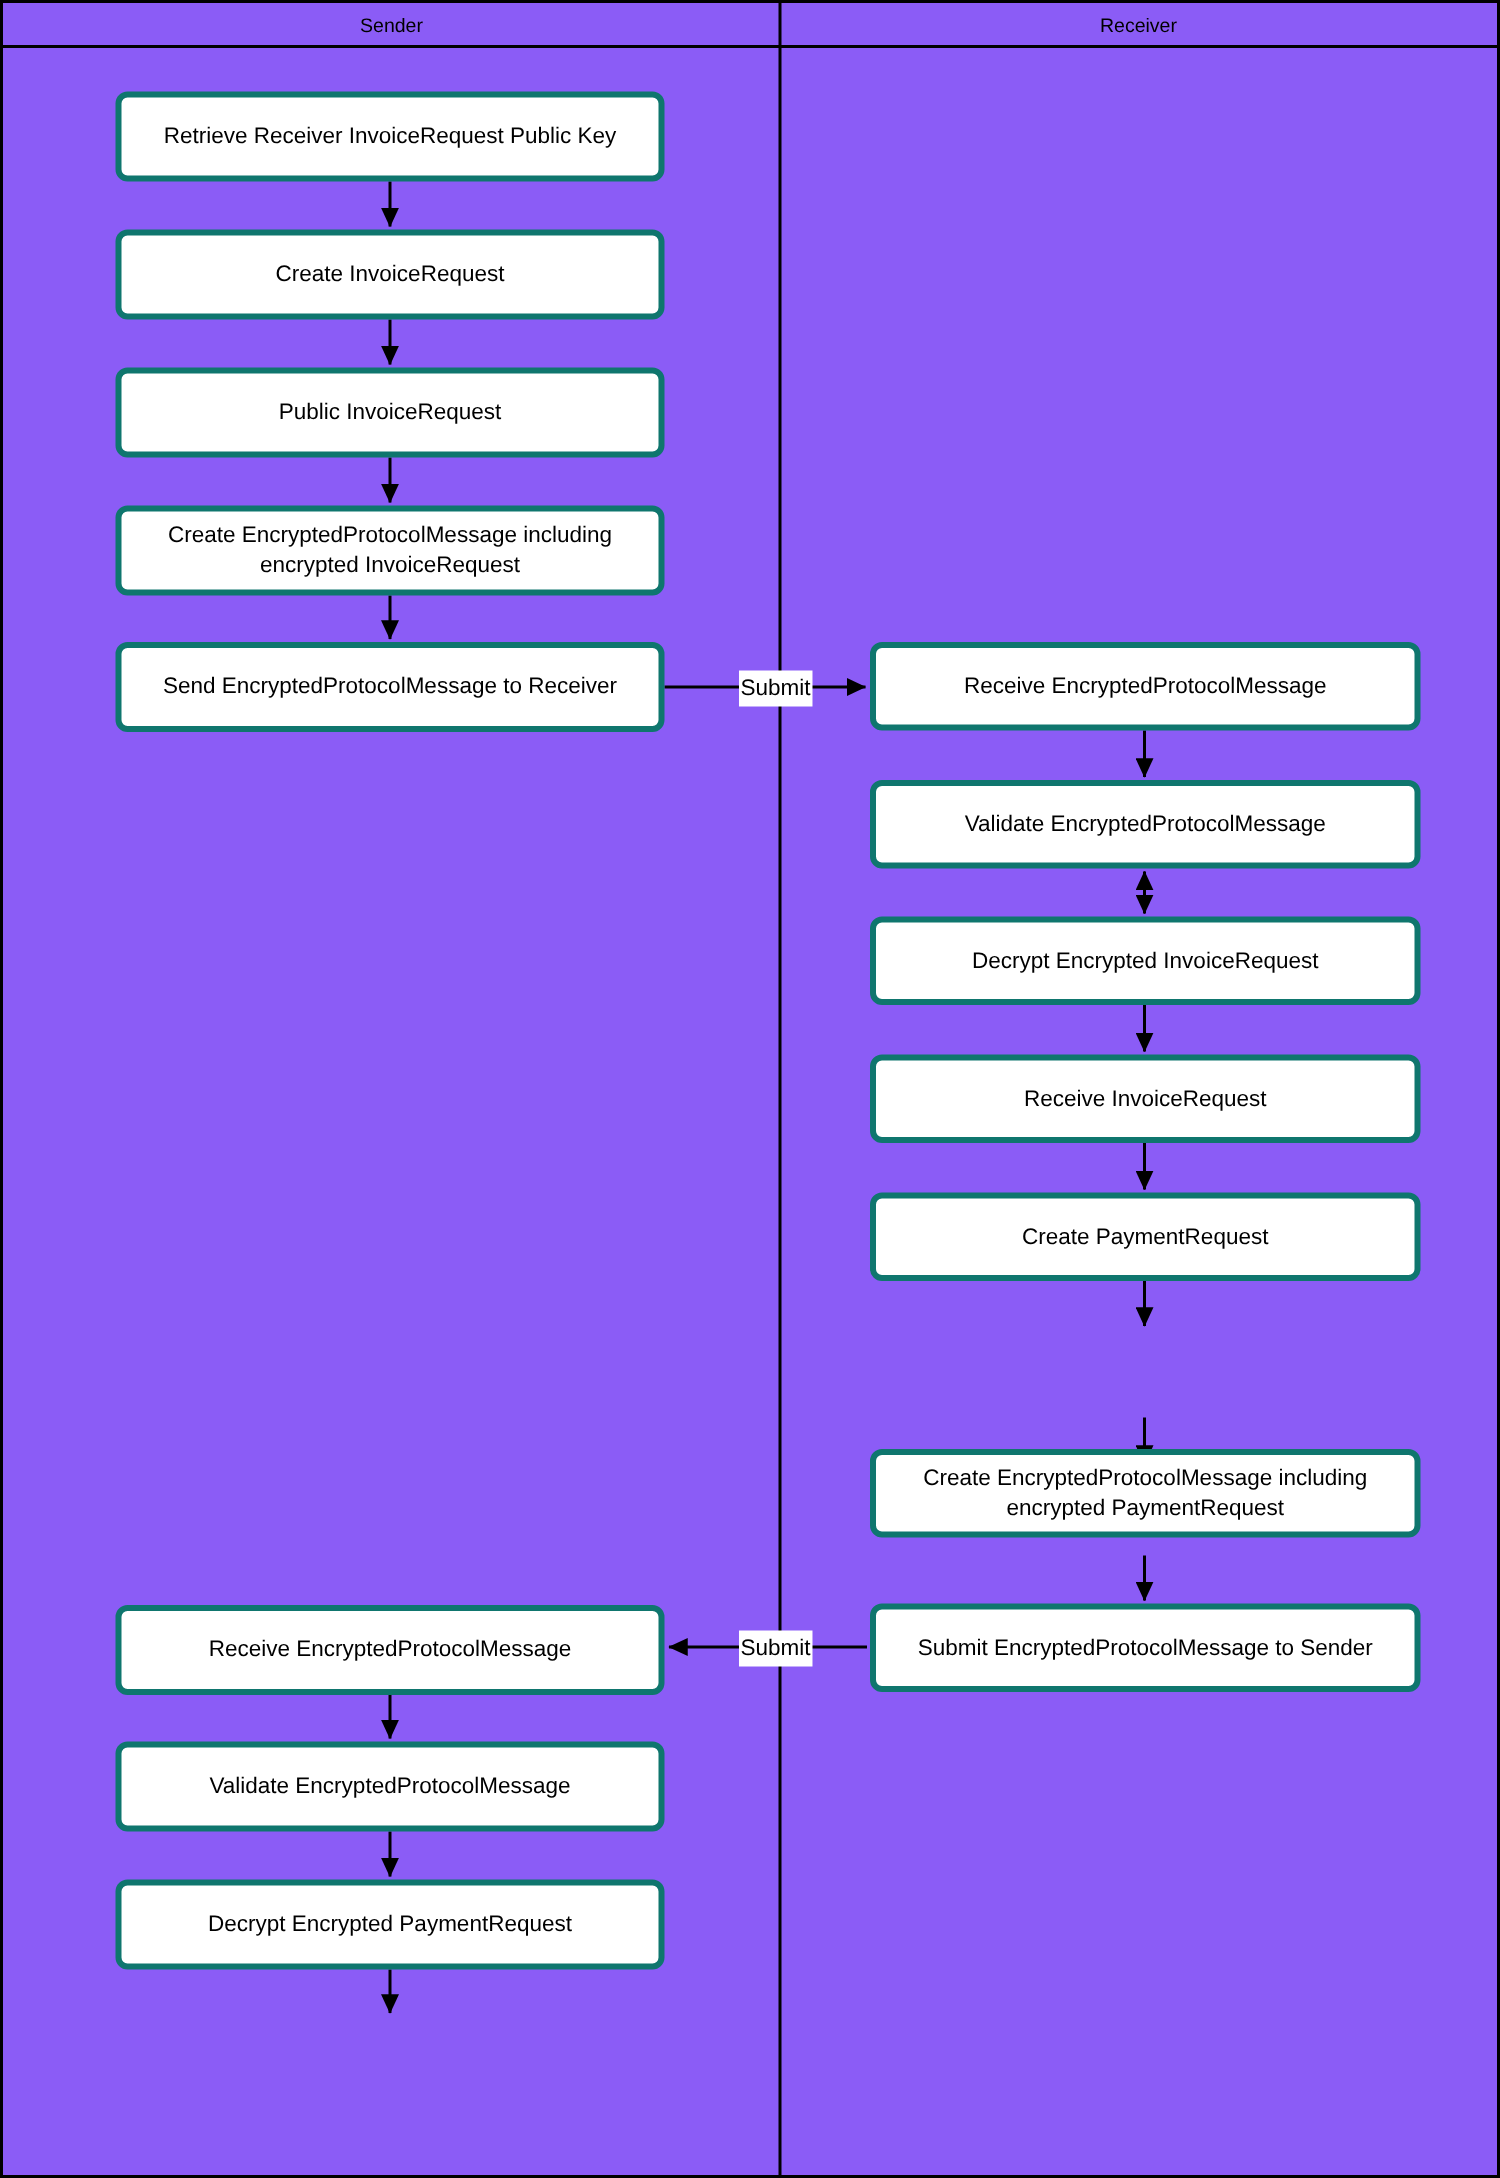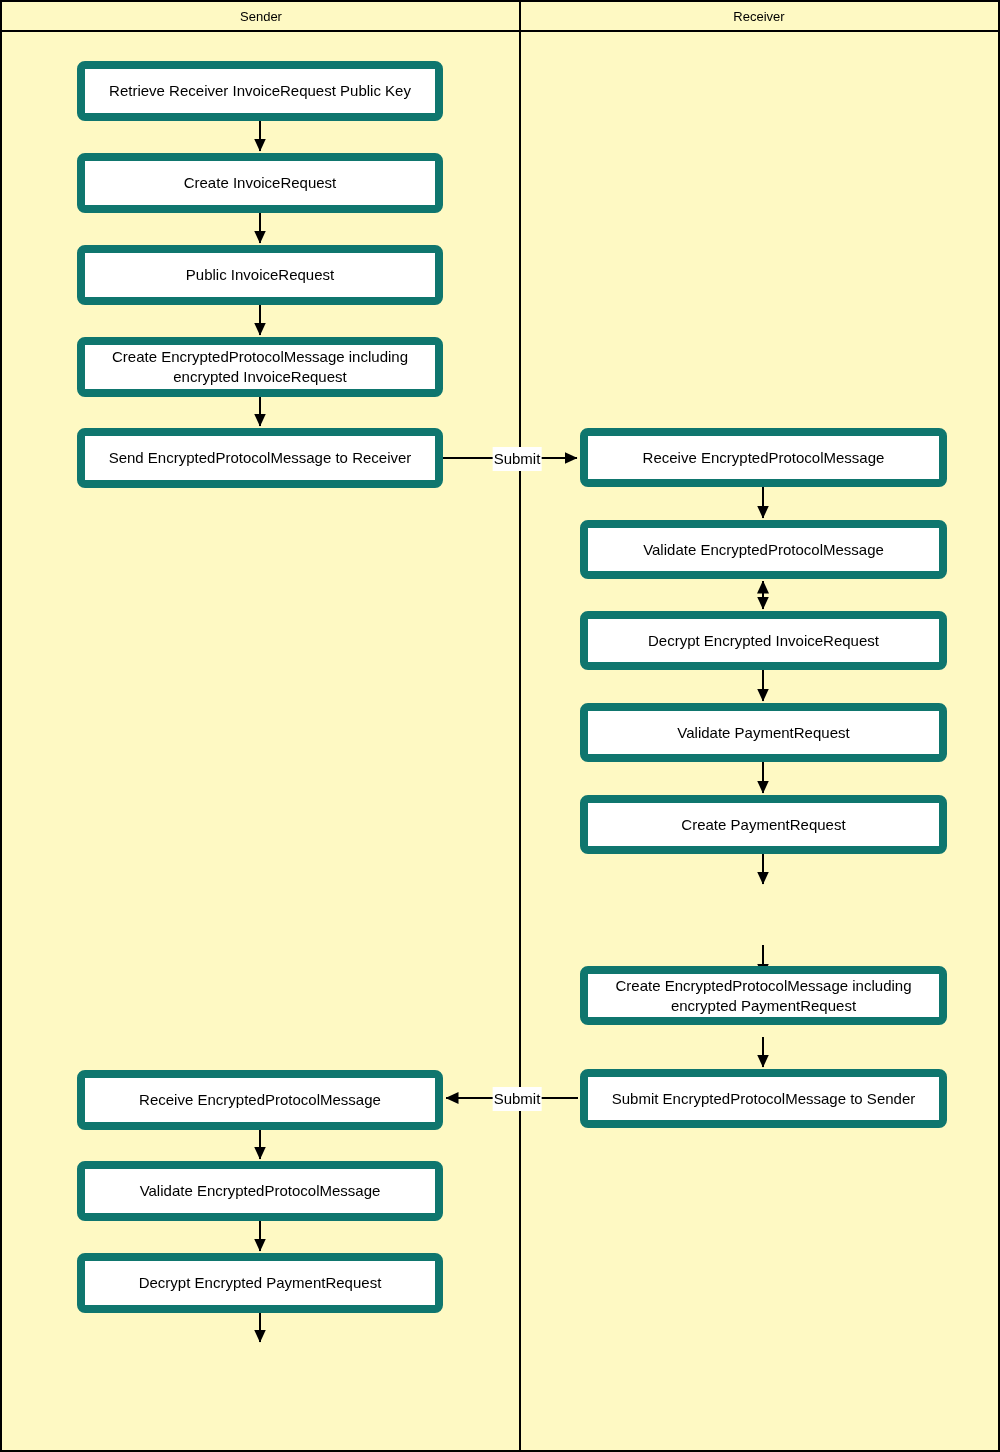--- a/index.html
+++ b/index.html
@@ -6,21 +6,21 @@
     margin: 0;
     padding: 0;
     background: #ffffff;
     font-family: "Liberation Sans", sans-serif;
     color: #000000;
   }
   .diagram {
     position: relative;
     width: 1000px;
     height: 1452px;
-    background: #fef9c3;
+    background: #8b5cf6;
     border: 2px solid #000000;
     box-sizing: border-box;
     overflow: hidden;
   }
   .wires {
     position: absolute;
     top: -2px; left: -2px;
     width: 1000px;
     height: 1452px;
     z-index: 1;
@@ -33,21 +33,21 @@
     align-items: center;
     justify-content: center;
     font-size: 13px;
     z-index: 2;
   }
   .lane-header.sender { left: 0; width: 518px; }
   .lane-header.receiver { left: 518px; width: 478px; }
   .node {
     position: absolute;
     box-sizing: border-box;
-    border: 8px solid #0f766e;
+    border: 4px solid #0f766e;
     border-radius: 8px;
     background: #ffffff;
     display: flex;
     align-items: center;
     justify-content: center;
     text-align: center;
     font-size: 15px;
     line-height: 20px;
     padding: 2px 16px;
     z-index: 2;
@@ -107,21 +107,21 @@
 
   <div class="node sender-col" style="top:59px;">Retrieve Receiver InvoiceRequest Public Key</div>
   <div class="node sender-col" style="top:151px;">Create InvoiceRequest</div>
   <div class="node sender-col" style="top:243px;">Public InvoiceRequest</div>
   <div class="node sender-col" style="top:335px;">Create EncryptedProtocolMessage including encrypted InvoiceRequest</div>
   <div class="node sender-col" style="top:426px;">Send EncryptedProtocolMessage to Receiver</div>
 
   <div class="node receiver-col" style="top:426px;">Receive EncryptedProtocolMessage</div>
   <div class="node receiver-col" style="top:518px;">Validate EncryptedProtocolMessage</div>
   <div class="node receiver-col" style="top:609px;">Decrypt Encrypted InvoiceRequest</div>
-  <div class="node receiver-col" style="top:701px;">Validate PaymentRequest</div>
+  <div class="node receiver-col" style="top:701px;">Receive InvoiceRequest</div>
   <div class="node receiver-col" style="top:793px;">Create PaymentRequest</div>
   <div class="node receiver-col" style="top:964px;">Create EncryptedProtocolMessage including encrypted PaymentRequest</div>
   <div class="node receiver-col" style="top:1067px;">Submit EncryptedProtocolMessage to Sender</div>
 
   <div class="node sender-col" style="top:1068px;">Receive EncryptedProtocolMessage</div>
   <div class="node sender-col" style="top:1159px;">Validate EncryptedProtocolMessage</div>
   <div class="node sender-col" style="top:1251px;">Decrypt Encrypted PaymentRequest</div>
 
   <div class="edge-label" style="left:515px; top:457px;">Submit</div>
   <div class="edge-label" style="left:515px; top:1097px;">Submit</div>

